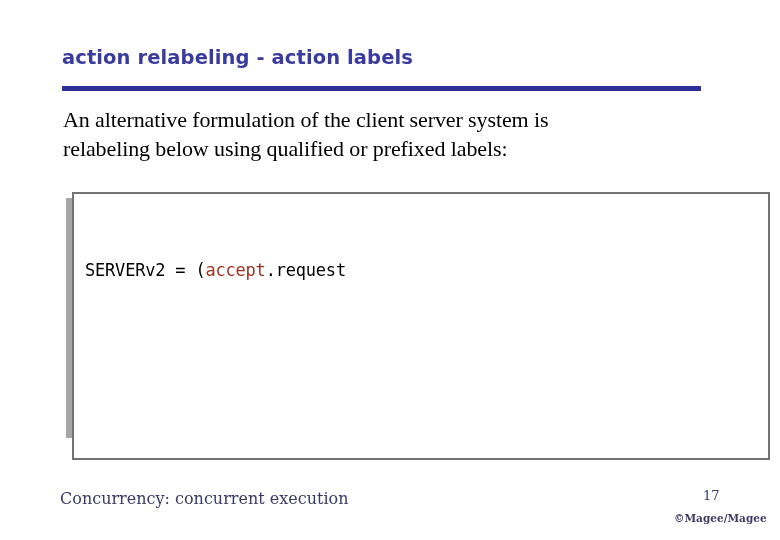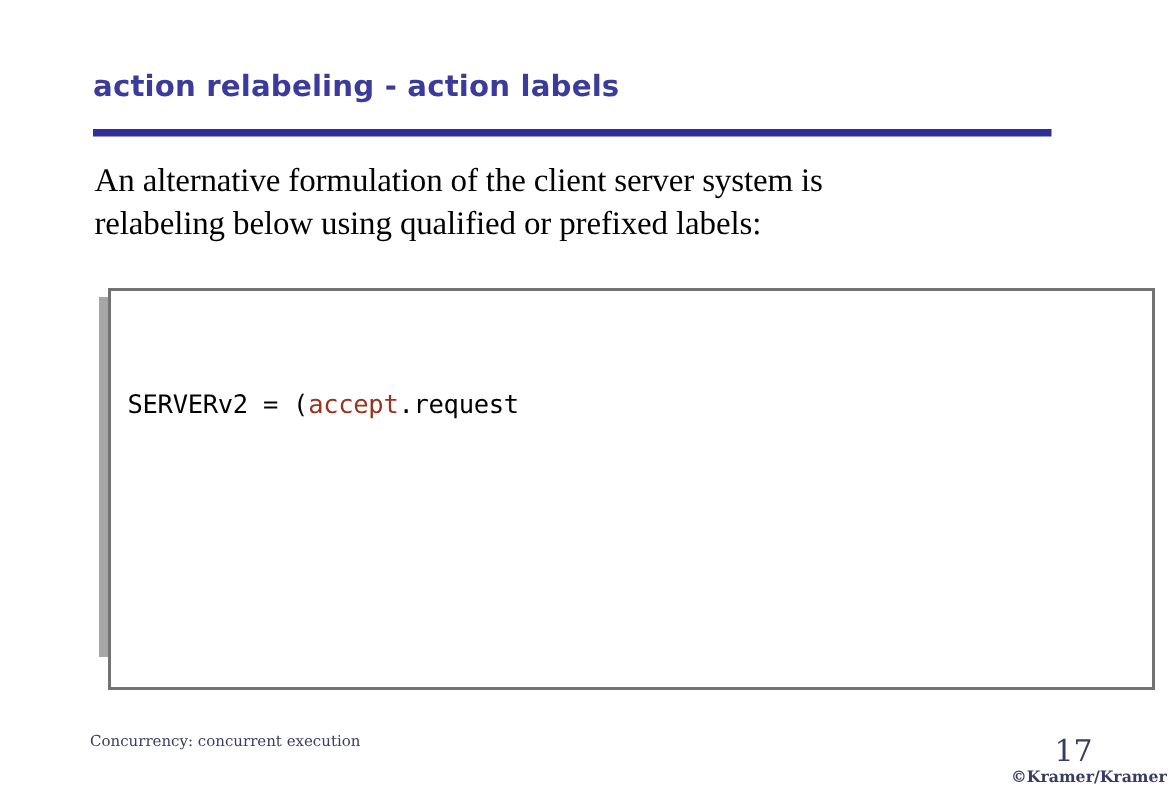--- a/index.html
+++ b/index.html
@@ -91,30 +91,30 @@
   }
   .code .ln { display: block; white-space: pre; }
   .act { color: #993322; }
 
   
   .footer-left {
     position: absolute;
     left: 60px;
     top: 489px;
     font-family: "DejaVu Serif", serif;
-    font-size: 10px;
+    font-size: 16px;
     color: #3A3A66;
     white-space: nowrap;
   }
   .page-number {
     position: absolute;
     left: 703px;
     top: 488px;
     font-family: "DejaVu Serif", serif;
-    font-size: 20px;
+    font-size: 13px;
     color: #3A3A66;
   }
   .copyright {
     position: absolute;
     left: 674px;
     top: 512px;
     font-family: "DejaVu Serif", serif;
     font-size: 10.5px;
     font-weight: bold;
     color: #3A3A66;
@@ -150,15 +150,15 @@
       
 
       
     </div>
   </div>
 
   <div class="footer-left">Concurrency: concurrent execution</div>
 
   <div class="page-number">17</div>
 
-  <div class="copyright">©Kramer/Kramer</div>
+  <div class="copyright">©Magee/Magee</div>
 
 </div>
 
 </body></html>

